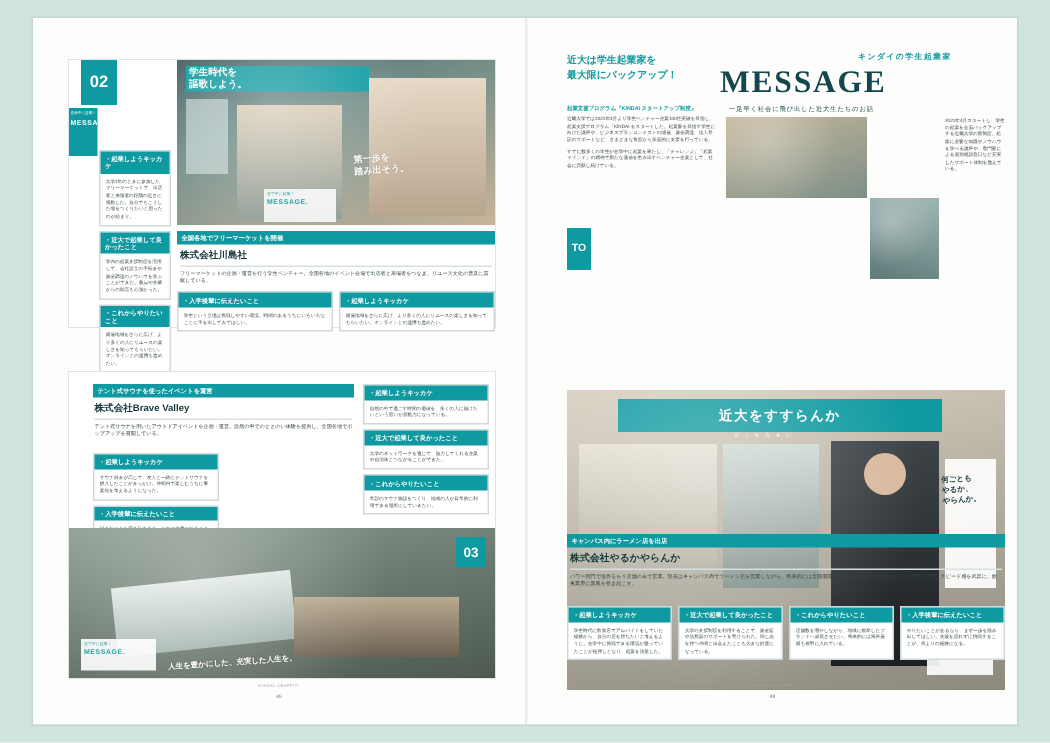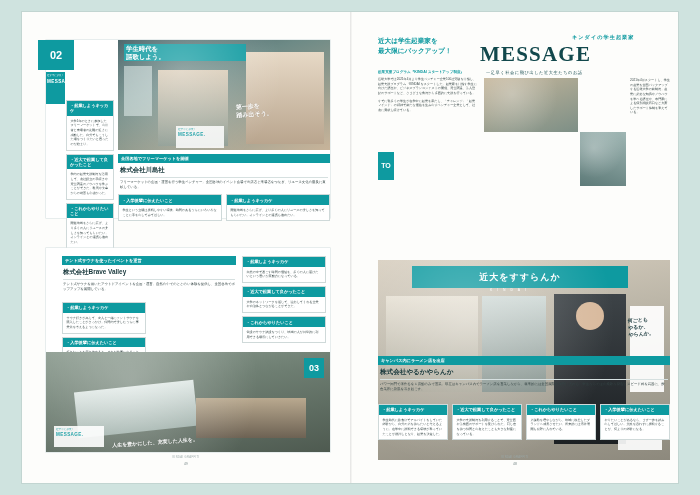--- a/index.html
+++ b/index.html
@@ -64,21 +64,21 @@
 <body>
 
 <div class="page">
   <div class="spread">
     <div class="gutter"></div>
 
     <div class="lp">
 
       <div class="block" style="left:24px;top:28px;width:284px;height:178px;background:#fff;box-shadow:0 0 0 .6px #d9e3e3;"></div>
 
-      <div class="b03" style="left:16px;top:28px;width:36px;height:30px;line-height:30px;">02</div>
+      <div class="b03" style="left:32px;top:28px;width:24px;height:30px;line-height:30px;">02</div>
 
       <div class="block" style="left:24px;top:60px;width:17px;height:28px;background:#0e9aa0;color:#fff;padding:2px 1px;">
         <div class="msgbadge" style="font-size:2.4px;text-align:center;">在学中に起業！</div>
         <div class="msgbadge" style="text-align:center;margin-top:2px;">
           <b>MESSAGE.</b>
         </div>
       </div>
 
       <div class="photo" style="left:96px;top:28px;width:212px;height:110px;position:absolute;
                   background:linear-gradient(160deg,#3d5a5f 0%,#6d8a86 35%,#c8b49a 100%);">

